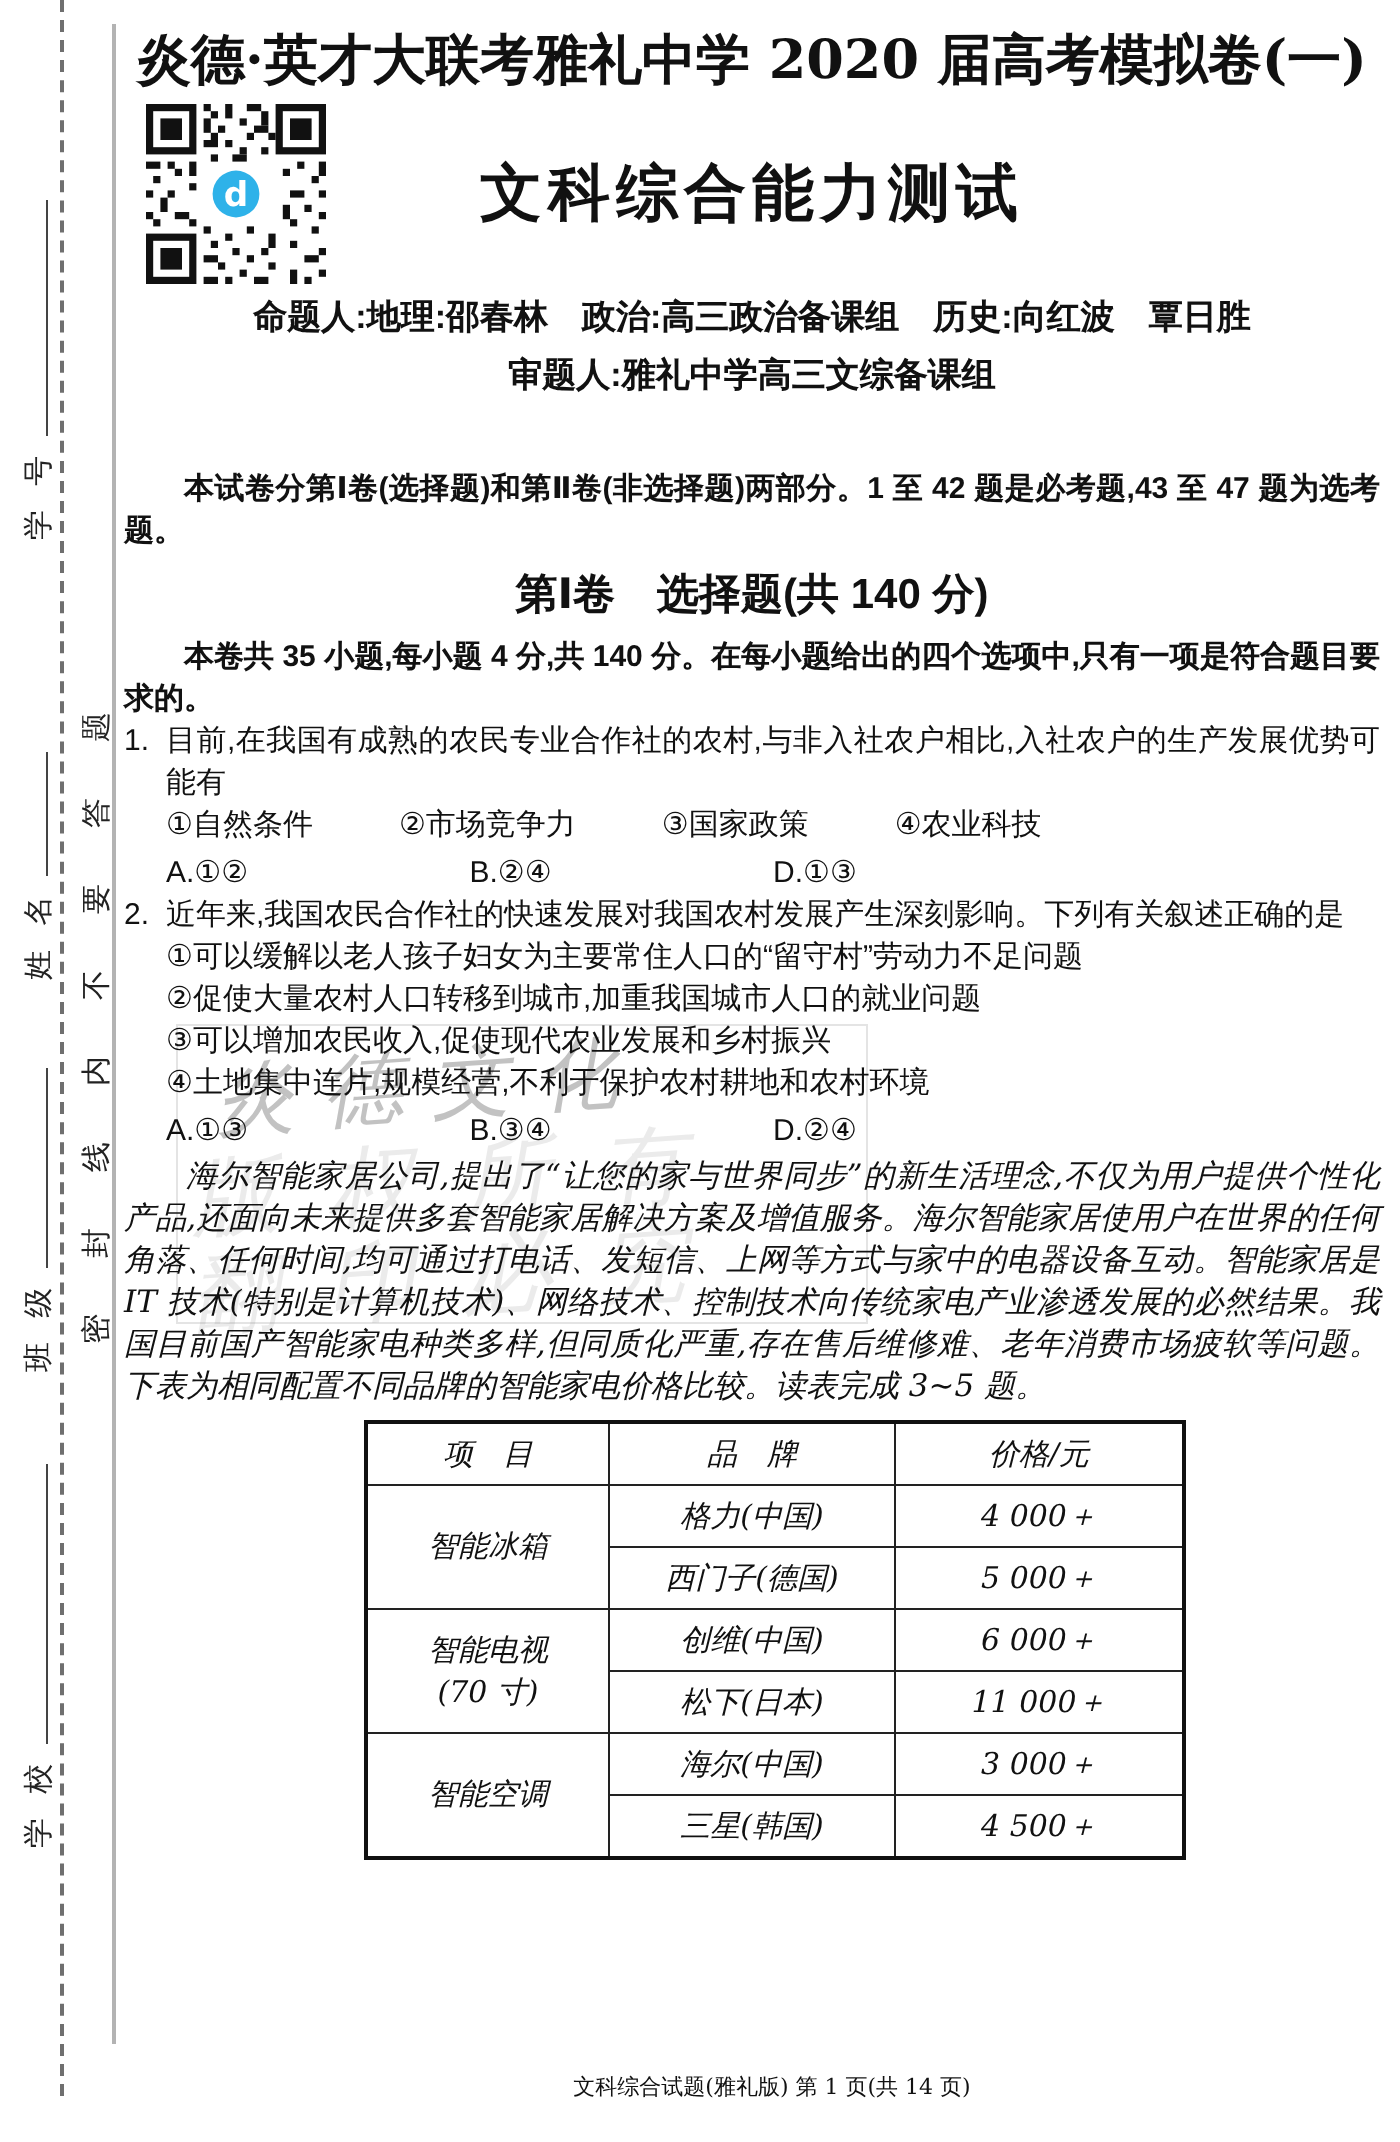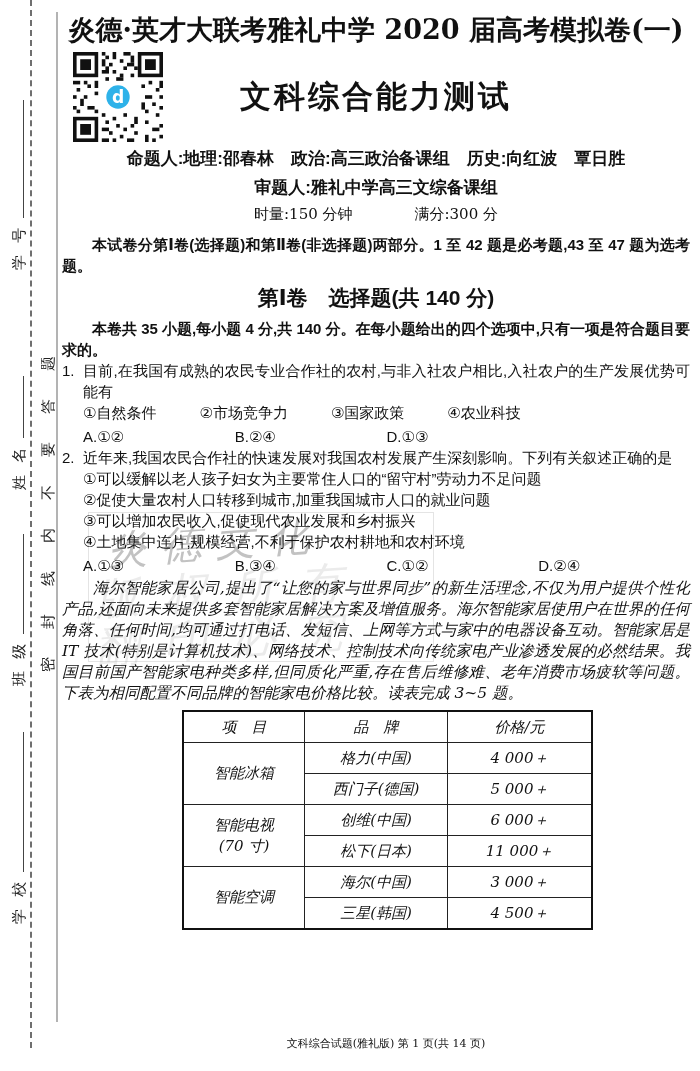--- a/index.html
+++ b/index.html
@@ -190,24 +190,20 @@
         <rect x="33" y="33" width="34" height="34" rx="8" fill="#fff"></rect>
         <circle cx="50" cy="50" r="13" fill="#2eb2e9"></circle>
         <text x="50" y="56.5" text-anchor="middle" font-size="19" font-weight="bold" fill="#fff" font-family="DejaVu Sans, sans-serif">d</text>
       </g>
     </svg>
   </div>
 
   <div class="subject-title">文科综合能力测试</div>
   <div class="setters">命题人:地理:邵春林　政治:高三政治备课组　历史:向红波　覃日胜</div>
   <div class="reviewers">审题人:雅礼中学高三文综备课组</div>
-  <div class="meta">
-    <span>时量:150 分钟</span>
-    <span>满分:300 分</span>
-  </div>
 
   <div class="flow">
 
     <p class="para-bold">本试卷分第Ⅰ卷(选择题)和第Ⅱ卷(非选择题)两部分。1 至 42 题是必考题,43 至 47 题为选考题。</p>
 
     <p class="sec-head">第Ⅰ卷　选择题(共 140 分)</p>
 
     <p class="para-bold">本卷共 35 小题,每小题 4 分,共 140 分。在每小题给出的四个选项中,只有一项是符合题目要求的。</p>
 
 
@@ -230,21 +226,20 @@
     <div class="question">
       <span class="qnum">2.</span>
       <div>近年来,我国农民合作社的快速发展对我国农村发展产生深刻影响。下列有关叙述正确的是</div>
       <div class="subline">①可以缓解以老人孩子妇女为主要常住人口的“留守村”劳动力不足问题</div>
       <div class="subline">②促使大量农村人口转移到城市,加重我国城市人口的就业问题</div>
       <div class="subline">③可以增加农民收入,促使现代农业发展和乡村振兴</div>
       <div class="subline">④土地集中连片,规模经营,不利于保护农村耕地和农村环境</div>
       <div class="choices">
         <span>A.①③</span>
         <span>B.③④</span>
-        <span>C.①②</span>
         <span>D.②④</span>
       </div>
     </div>
 
     <p class="para-kai sh">海尔智能家居公司,提出了“让您的家与世界同步”的新生活理念,不仅为用户提供个性化产品,还面向未来提供多套智能家居解决方案及增值服务。海尔智能家居使用户在世界的任何角落、任何时间,均可通过打电话、发短信、上网等方式与家中的电器设备互动。智能家居是 IT 技术(特别是计算机技术)、网络技术、控制技术向传统家电产业渗透发展的必然结果。我国目前国产智能家电种类多样,但同质化严重,存在售后维修难、老年消费市场疲软等问题。下表为相同配置不同品牌的智能家电价格比较。读表完成 3~5 题。</p>
 
     <table class="price-table">
       <tbody>
         <tr>
           <td class="col-item">项　目</td>

